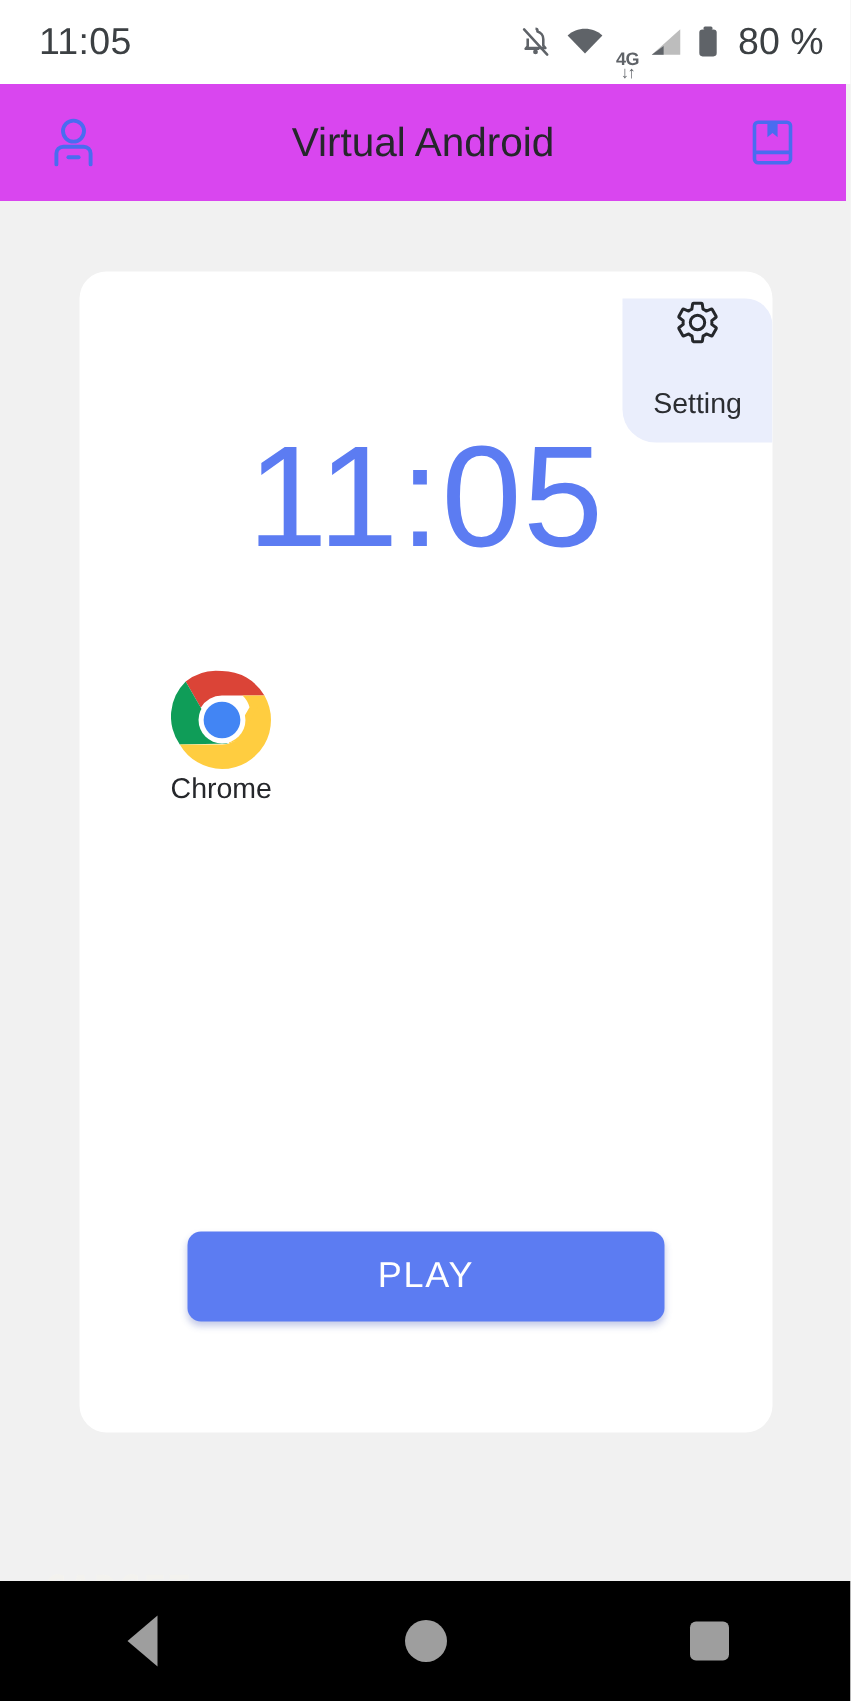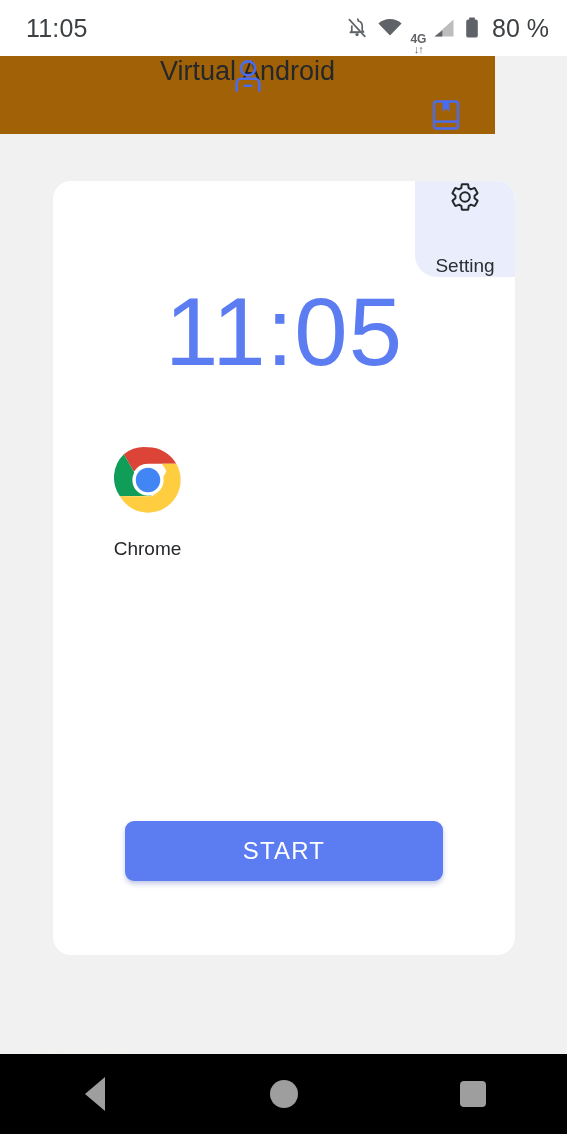--- a/index.html
+++ b/index.html
@@ -23,58 +23,58 @@
   .net-stack {
     display:flex; flex-direction:column; align-items:center;
     justify-content:center; line-height:1; margin-right:-2px;margin-top:32px;
   }
   .net-label { font-size:12px; color:#5f6368; font-weight:700; letter-spacing:-.3px; }
   .net-arrows { font-size:11px; color:#5f6368; letter-spacing:-1px; margin-top:-1px; }
   .battery-pct { font-size:25px; color:#3c4043; margin-left:4px; }
 
   
   .appbar {
-    position:absolute; top:56px; left:0; width:495px; height:78px;
-    background:#a16207; display:flex; align-items:center; padding:0 22px;flex-direction:column;
+    position:absolute; top:56px; left:0; width:564px; height:78px;
+    background:#d946ef; display:flex; align-items:center; padding:0 22px;
   }
   .appbar-title {
     position:absolute; left:0; right:0; text-align:center;
     font-size:27px; color:#25272b; pointer-events:none;
   }
   .appbar-icon { width:54px; height:54px; display:flex; align-items:center; justify-content:center; z-index:2; }
   .appbar-icon.right { margin-left:auto; }
 
   
   .card {
     position:absolute; left:53px; top:181px; width:462px; height:774px;
     background:#ffffff; border-radius:18px; overflow:hidden;
   }
   .setting-btn {
-    position:absolute; right:0; top:0; width:100px; height:96px;
+    position:absolute; right:0; top:18px; width:100px; height:96px;
     background:#eaeefc;
     border-bottom-left-radius:22px; border-top-right-radius:18px;
-    display:flex; flex-direction:column; align-items:center; justify-content:space-between;
+    display:flex; flex-direction:column; align-items:center; justify-content:flex-start;
     gap:23px;
   }
   .setting-label { font-size:19px; color:#2b2d31; }
 
   .clock-big {
     position:absolute; left:0; right:0; top:103px; text-align:center;
     font-size:96px; line-height:1; color:#5c7cf2; font-weight:400;
     letter-spacing:1px;
   }
   .clock-date {
     position:absolute; left:0; right:0; top:213px; text-align:center;
     font-size:25px; color:#5c7cf2;
   }
 
   .shortcuts {
     position:absolute; left:32px; top:265px; display:flex; gap:30px;
   }
-  .shortcut { width:125px; display:flex; flex-direction:column; align-items:center; gap:24px; }
+  .shortcut { width:125px; display:flex; flex-direction:column; align-items:center; gap:2px; }
   .shortcut-label {
     font-size:19px; color:#25272b; max-width:125px;
     white-space:nowrap; overflow:hidden; text-overflow:clip; text-align:center;
   }
   .chrome-ico { width:68px; height:68px; position:relative; }
   .add-tile {
     width:72px; height:72px; border:2px solid #5c7cf2; border-radius:14px;
     display:flex; align-items:center; justify-content:center;
   }
 
@@ -207,21 +207,21 @@
             <circle cx="50" cy="50" r="23" fill="#ffffff"></circle>
             <circle cx="50" cy="50" r="18" fill="#4285f4"></circle>
           </svg>
         </span>
         <span class="shortcut-label">Chrome</span>
       </div>
 
 
     </div>
 
-    <button class="start-btn">START</button>
+    <button class="start-btn">PLAY</button>
   </div>
 
   <div class="watermark">
     <div class="wm-text1">GADGET</div>
     <div class="wm-text2">PLAY.RU</div>
   </div>
 
   <div class="navbar">
     <div class="nav-item">
       <span class="nav-back"></span>

